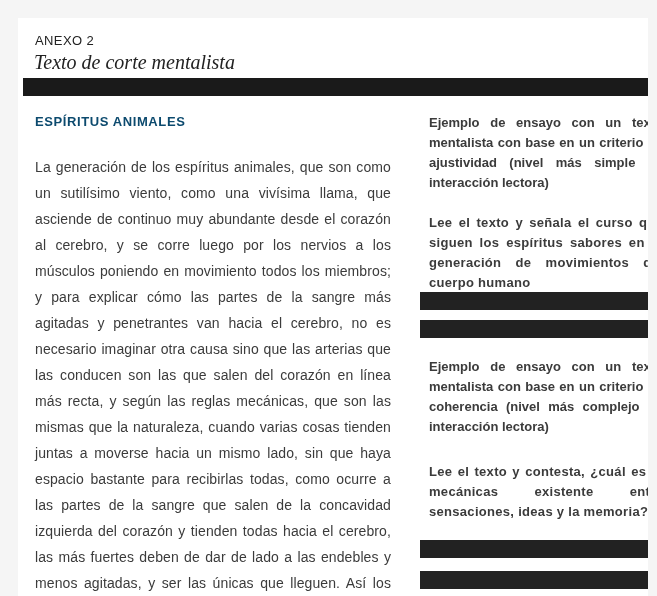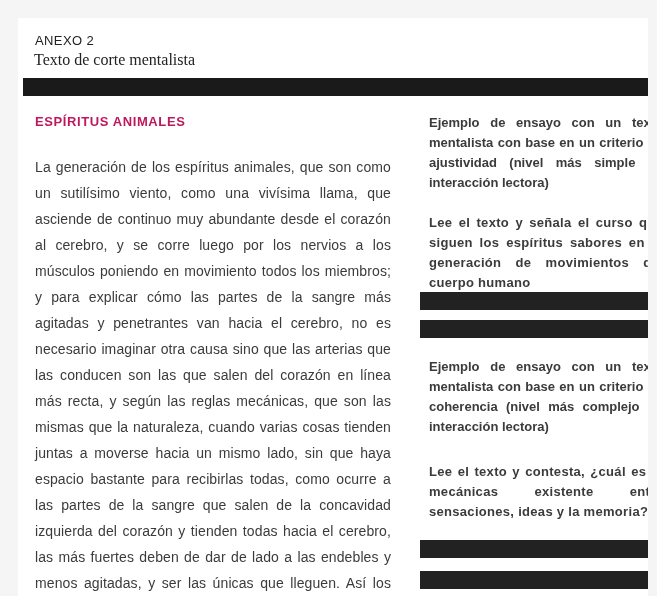--- a/index.html
+++ b/index.html
@@ -12,28 +12,28 @@
     overflow:hidden;
     margin:0 auto;
   }
   .annex {
     position:absolute; left:8px; top:6px;
     font-size:13px; color:#222; letter-spacing:0.4px;
   }
   .doc-title {
     position:absolute; left:7px; top:24px;
     font-family:"Liberation Serif","DejaVu Serif",serif;
-    font-size:16px; color:#222;
+    font-style:italic; font-size:20px; color:#222;
   }
   .rule { position:absolute; background:#1a1a1a; }
   .rule-top    { left:5px; top:60px;  width:645px; height:2px; }
   .rule-bottom { left:5px; top:587px; width:648px; height:2px; }
   .left-heading {
     position:absolute; left:8px; top:87px;
-    font-size:13px; font-weight:bold; color:#be185d; letter-spacing:0.6px;
+    font-size:13px; font-weight:bold; color:#0c4a6e; letter-spacing:0.6px;
   }
   .left-body {
     position:absolute; left:8px; top:127px; width:374px;
     font-size:14px; line-height:26px; color:#3b3b3b;
     text-align:justify; letter-spacing:0.1px;
   }
   .rc {
     position:absolute; left:402px; width:252px;
     font-size:13px; line-height:20px; color:#3b3b3b;
     text-align:justify;

